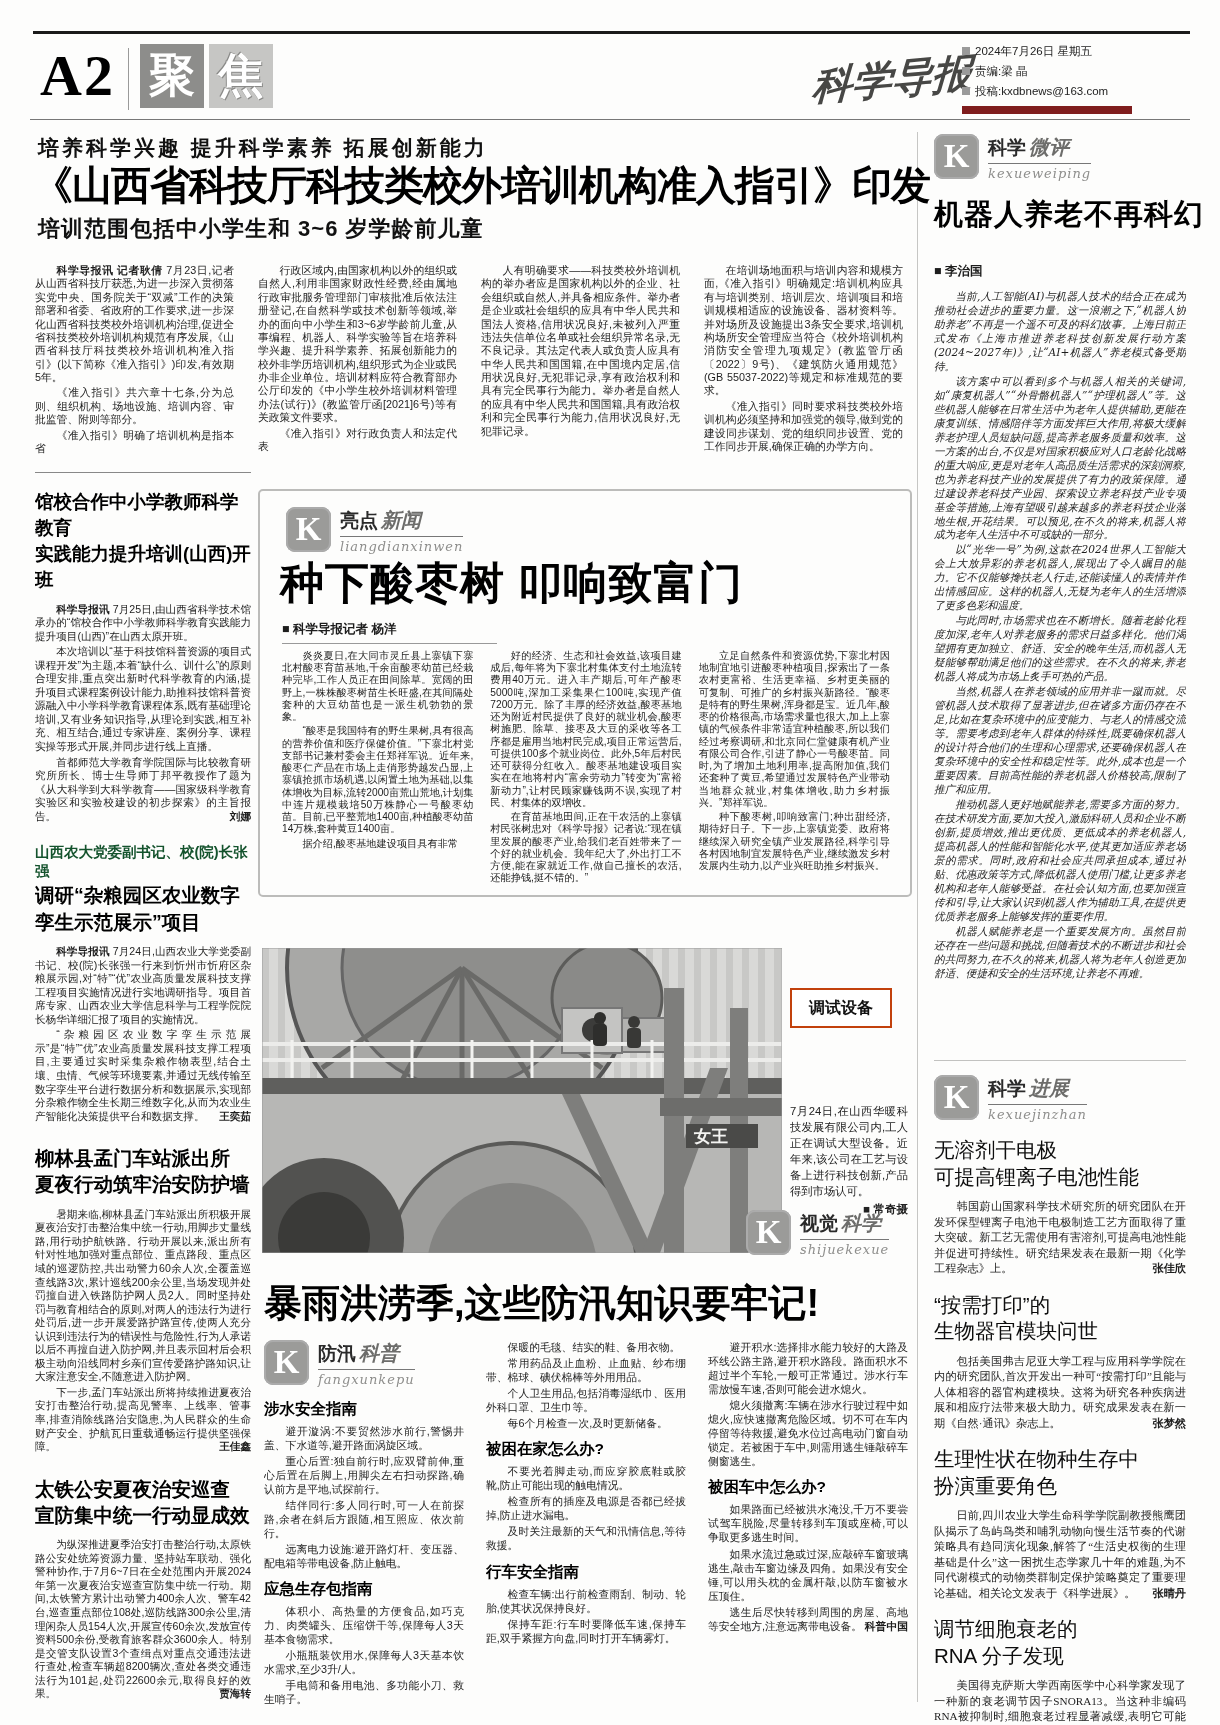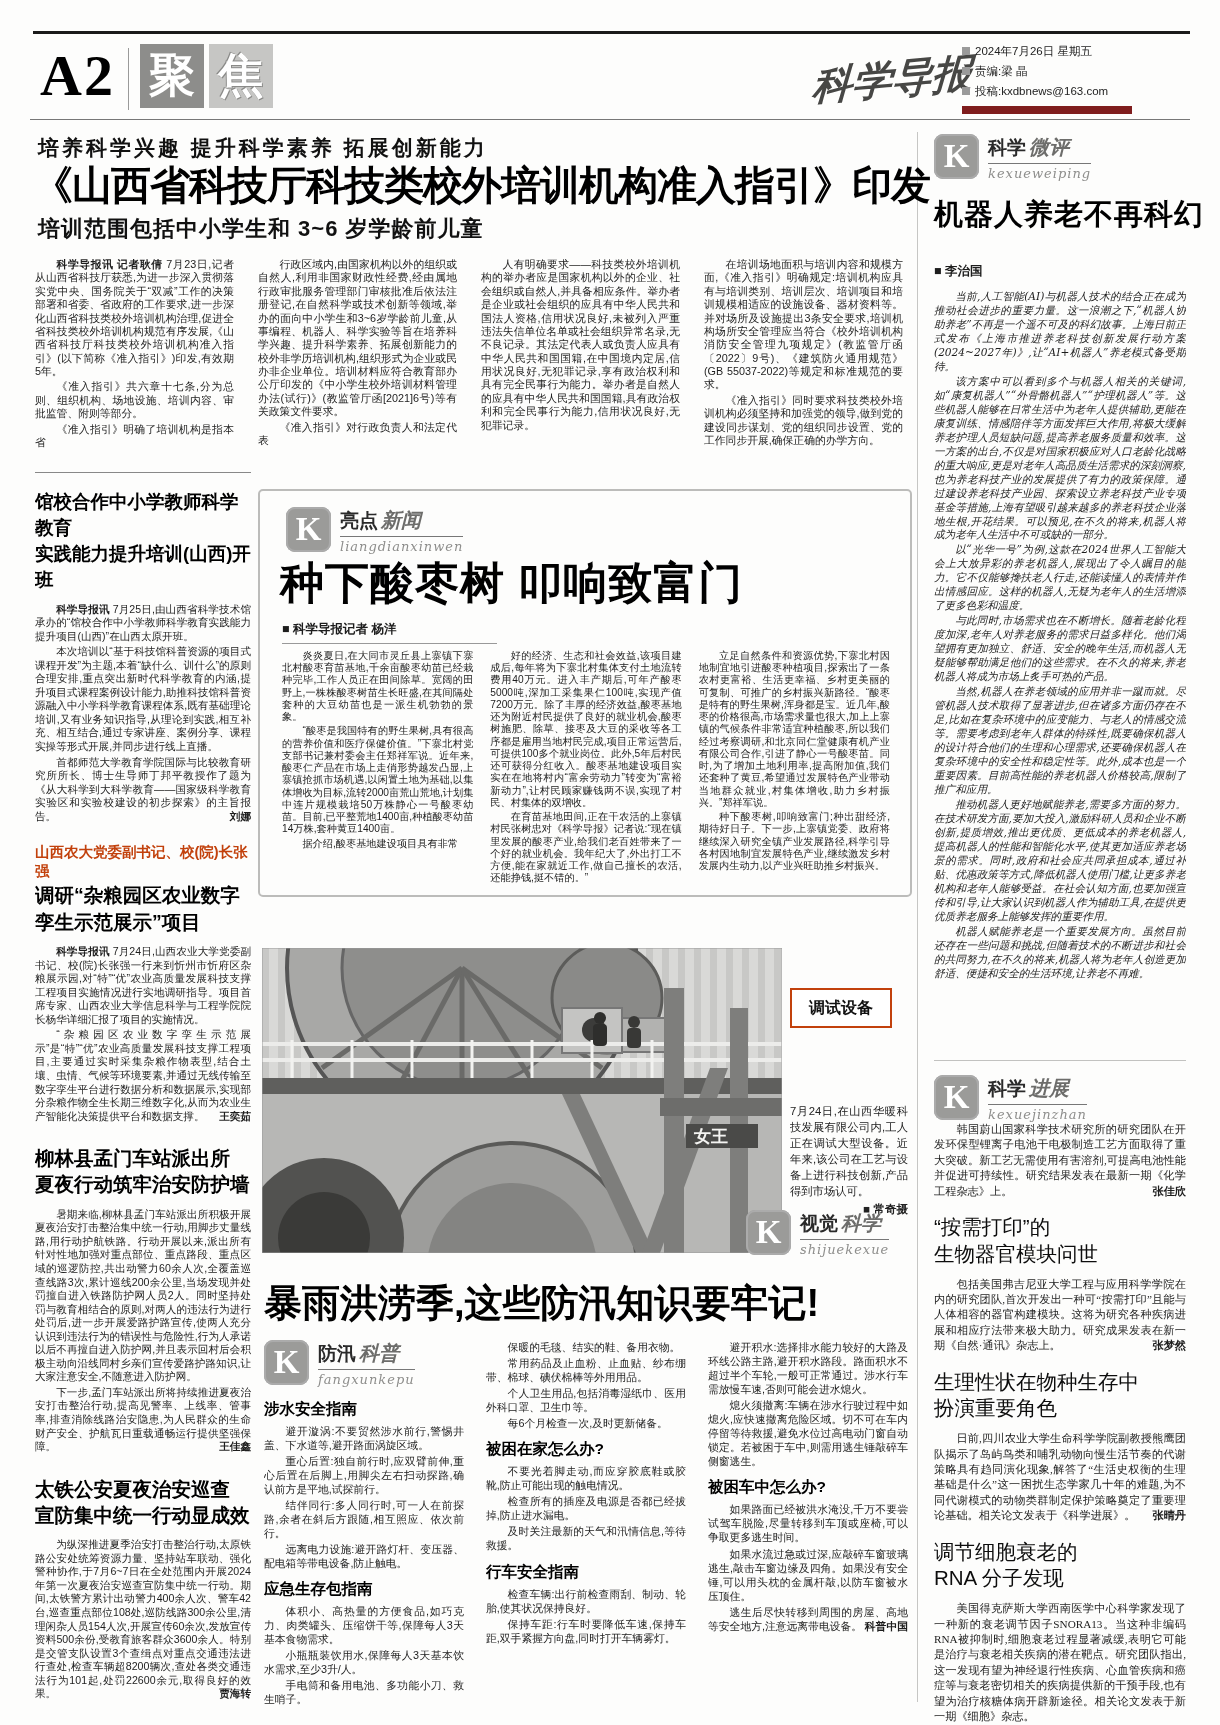--- a/index.html
+++ b/index.html
@@ -39,21 +39,21 @@
   .lead-kicker{font-size:21px;font-weight:600;letter-spacing:3px;color:#111;}
   .lead-headline{font-size:40px;font-weight:900;color:#000;letter-spacing:-1px;white-space:nowrap;}
   .lead-sub{font-size:22px;font-weight:600;color:#111;letter-spacing:1px;}
   .lead-body .col{font-size:10.8px;line-height:1.24;}
   .lead-body .para{margin-bottom:2px;}
   
   .c1{font-size:10.6px;line-height:1.28;}
   .c1 .para{margin-bottom:2px;}
   .c1-divider{height:1px;background:#888;margin-bottom:16px;}
   .hl2{font-size:18.5px;line-height:1.4;font-weight:900;color:#000;margin:0 0 10px;white-space:pre-line;}
-  .kick2{font-size:14.5px;font-weight:bold;color:#c2410c;margin:18px 0 2px;}
+  .kick2{font-size:14.5px;font-weight:bold;color:#14532d;margin:18px 0 2px;}
   .hl2b{font-size:19.5px;line-height:1.35;font-weight:900;color:#000;margin:0 0 10px;white-space:pre-line;}
   
   .hbox{border:2px solid #bcbcba;border-radius:5px;background:#fdfdfc;}
   .h-kicker{font-size:23px;font-weight:500;color:#111;letter-spacing:2px;}
   .h-headline{font-size:44px;font-weight:900;color:#000;letter-spacing:1px;white-space:nowrap;}
   .h-byline{font-size:12.5px;font-weight:bold;border-bottom:1px solid #999;padding-bottom:5px;width:215px;}
   .hcols .col{font-size:10.2px;line-height:1.2;}
   .hcols .para{margin-bottom:2px;}
   
   .photo-label{background:#fff;border:2px solid #c2410c;font-size:16px;font-weight:bold;color:#111;
@@ -92,21 +92,21 @@
     <div class="row"><span class="sq"></span><span>责编:梁 晶</span></div>
     <div class="row" style="margin-bottom:0;"><span class="sq"></span><span>投稿:kxdbnews@163.com</span></div>
   </div>
   <div class="abs" style="left:30px;top:119px;width:1160px;height:1px;background:#777;"></div>
 
   <div class="abs sb-vline" style="left:917px;top:132px;height:1570px;"></div>
 
   <div class="abs lead-kicker" style="left:38px;top:134px;">培养科学兴趣  提升科学素养  拓展创新能力</div>
   <div class="abs lead-headline" style="left:33px;top:158px;">《山西省科技厅科技类校外培训机构准入指引》印发</div>
   <div class="abs lead-sub" style="left:38px;top:214px;">培训范围包括中小学生和 3~6 岁学龄前儿童</div>
-  <div class="abs cols lead-body" style="left:35px;top:258px;width:868px;height:200px;gap:24px;">
+  <div class="abs cols lead-body" style="left:35px;top:264px;width:868px;height:200px;gap:24px;">
     <div class="col" style="flex:1;">
         <p class="para clearfix"><b>科学导报讯  记者耿倩 </b>7月23日,记者从山西省科技厅获悉,为进一步深入贯彻落实党中央、国务院关于“双减”工作的决策部署和省委、省政府的工作要求,进一步深化山西省科技类校外培训机构治理,促进全省科技类校外培训机构规范有序发展,《山西省科技厅科技类校外培训机构准入指引》(以下简称《准入指引》)印发,有效期5年。</p>
         <p class="para">《准入指引》共六章十七条,分为总则、组织机构、场地设施、培训内容、审批监管、附则等部分。</p>
         <p class="para">《准入指引》明确了培训机构是指本省</p>
       </div>
     <div class="col" style="flex:1;">
         <p class="para">行政区域内,由国家机构以外的组织或自然人,利用非国家财政性经费,经由属地行政审批服务管理部门审核批准后依法注册登记,在自然科学或技术创新等领域,举办的面向中小学生和3~6岁学龄前儿童,从事编程、机器人、科学实验等旨在培养科学兴趣、提升科学素养、拓展创新能力的校外非学历培训机构,组织形式为企业或民办非企业单位。培训材料应符合教育部办公厅印发的《中小学生校外培训材料管理办法(试行)》(教监管厅函[2021]6号)等有关政策文件要求。</p>
         <p class="para">《准入指引》对行政负责人和法定代表</p>
       </div>
     <div class="col" style="flex:1;">
@@ -312,20 +312,22 @@
       </div>
     <div class="sb-div" style="margin:12px 0 14px;"></div>
     <div class="klogo">
       <div class="ktile">K</div>
       <div>
         <div class="klogo-title"><span class="klogo-t1">科学</span><span class="klogo-t2">进展</span></div>
         <div class="klogo-py">kexuejinzhan</div>
       </div>
     </div>
     <div>
+      <div class="jz-title">无溶剂干电极
+可提高锂离子电池性能</div>
       <p class="para jz-text clearfix"><span>韩国蔚山国家科学技术研究所的研究团队在开发环保型锂离子电池干电极制造工艺方面取得了重大突破。新工艺无需使用有害溶剂,可提高电池性能并促进可持续性。研究结果发表在最新一期《化学工程杂志》上。</span><span class="pby">张佳欣</span></p>
     </div>
     <div>
       <div class="jz-title">“按需打印”的
 生物器官模块问世</div>
       <p class="para jz-text clearfix"><span>包括美国弗吉尼亚大学工程与应用科学学院在内的研究团队,首次开发出一种可“按需打印”且能与人体相容的器官构建模块。这将为研究各种疾病进展和相应疗法带来极大助力。研究成果发表在新一期《自然·通讯》杂志上。</span><span class="pby">张梦然</span></p>
     </div>
     <div>
       <div class="jz-title">生理性状在物种生存中
 扮演重要角色</div>

